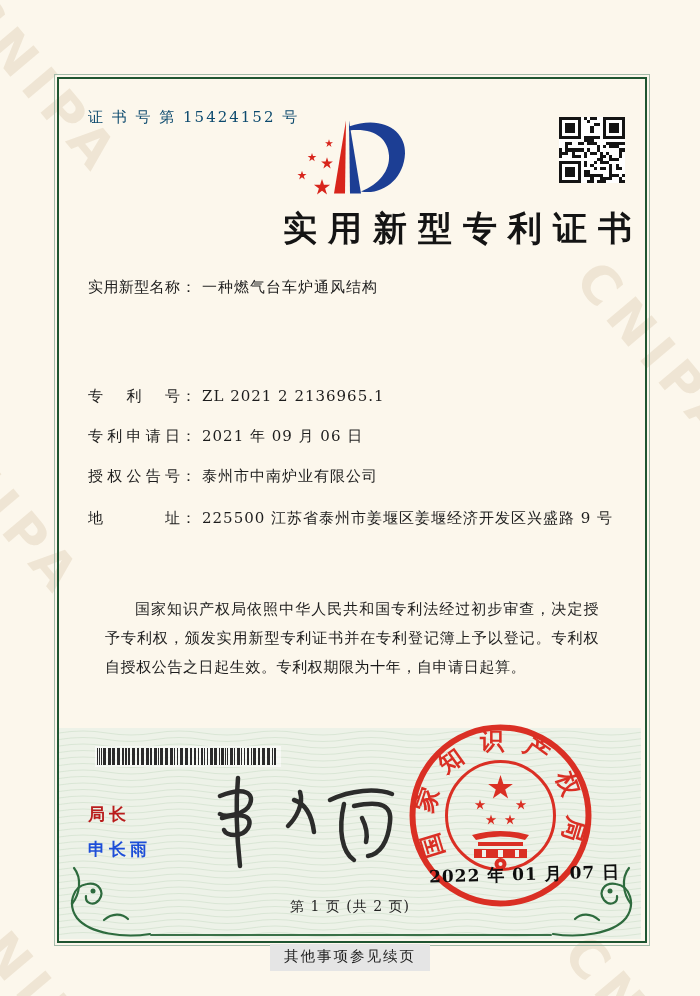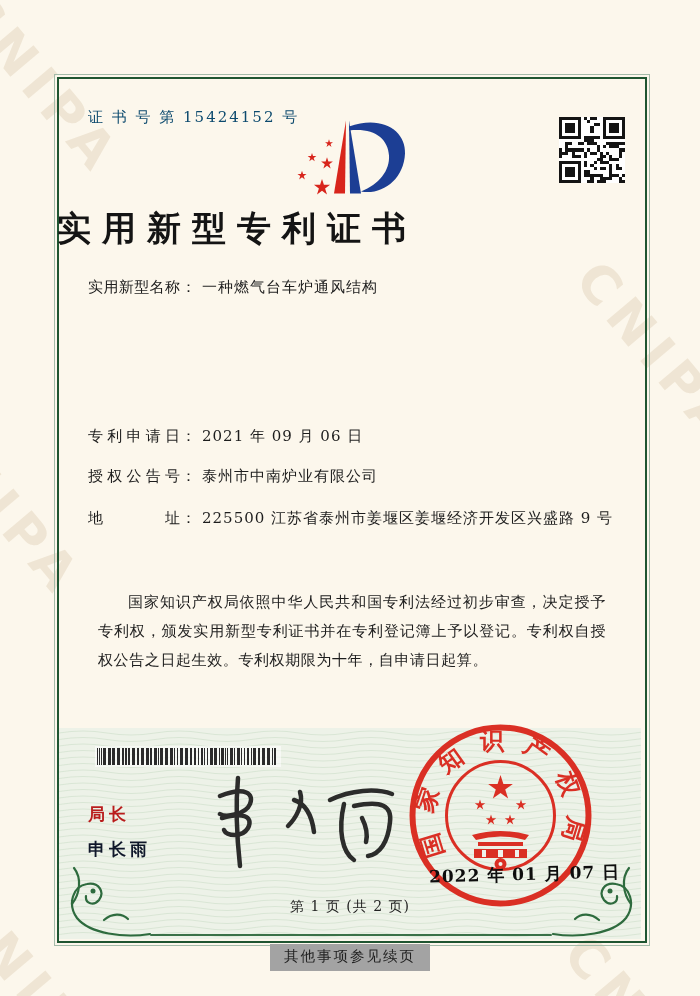--- a/index.html
+++ b/index.html
@@ -9,46 +9,46 @@
         font-weight:700;font-size:52px;letter-spacing:9px;color:rgba(196,170,128,0.22);
         transform:rotate(50deg);transform-origin:left top;white-space:nowrap;pointer-events:none;}
   .wm-a{left:-8px;top:-20px;} .wm-b{left:610px;top:250px;} .wm-c{left:-46px;top:402px;}
   .wm-d{left:-14px;top:884px;} .wm-e{left:598px;top:924px;}
   .frame{position:absolute;left:57px;top:77px;width:586px;height:862px;z-index:2;
         border:2px solid #1f5531;outline:1px solid #a3bba9;outline-offset:2px;}
   .guilloche{position:absolute;left:59px;top:728px;width:582px;height:211px;z-index:2;}
   .certno{position:absolute;left:88px;top:108px;font-size:15px;letter-spacing:2px;color:#0c4a6e;z-index:3;}
   .logo{position:absolute;left:287px;top:100px;width:130px;height:106px;z-index:3;}
   .qr{position:absolute;left:559px;top:117px;width:66px;height:66px;z-index:3;}
-  .title{position:absolute;left:57px;top:206px;width:586px;text-align:left;font-size:34px;
+  .title{position:absolute;left:57px;top:206px;width:586px;text-align:right;font-size:34px;
         font-weight:700;letter-spacing:11px;color:#141414;z-index:3;}
   .frow{position:absolute;left:88px;font-size:15px;z-index:3;white-space:nowrap;color:#1d1d1d;}
   .r1{top:278px;} .r2{top:345px;} .r3{top:387px;} .r4{top:427px;} .r5{top:467px;} .r6{top:509px;} .r7{top:549px;}
   .flabel{display:inline-block;width:92px;text-align:justify;text-align-last:justify;}
   .fcolon{display:inline-block;margin:0 6px 0 1px;}
   .fvalue{letter-spacing:1px;}
   .fgroup2{margin-left:24px;}
   .paras{position:absolute;left:90px;top:580px;width:524px;z-index:3;font-size:15px;line-height:29px;
         text-align:justify;letter-spacing:0.6px;color:#1d1d1d;}
-  .paras p{margin:8px;text-indent:2em;}
+  .paras p{margin:15px;text-indent:2em;}
   .barcode{position:absolute;left:95px;top:746px;width:186px;height:21px;z-index:3;}
   .cmtitle{position:absolute;left:88px;top:803px;font-family:"DejaVu Sans","Liberation Sans",sans-serif;
         font-size:17px;font-weight:600;letter-spacing:4px;color:#b91c1c;z-index:3;}
   .cmname{position:absolute;left:88px;top:838px;font-family:"DejaVu Sans","Liberation Sans",sans-serif;
-        font-size:17px;font-weight:600;letter-spacing:4px;color:#0f172a;z-index:3;}
+        font-size:17px;font-weight:600;letter-spacing:4px;color:#1d4ed8;z-index:3;}
   .sig{position:absolute;left:196px;top:768px;width:205px;height:110px;z-index:3;}
   .seal{position:absolute;left:408px;top:723px;width:185px;height:185px;z-index:3;opacity:.96;}
   .sealdate{position:absolute;left:429px;top:863px;font-size:17px;font-weight:700;letter-spacing:1px;
         color:#0e0e0e;z-index:4;transform:rotate(-1.5deg);white-space:nowrap;}
   .corner{position:absolute;width:92px;height:80px;z-index:3;}
   .corner-l{left:60px;top:858px;} .corner-r{left:551px;top:858px;transform:scaleX(-1);}
   .swash{position:absolute;left:150px;top:934px;width:402px;height:2px;background:#3a7148;border-radius:2px;z-index:3;}
   .pageno{position:absolute;left:57px;top:898px;width:586px;text-align:center;font-size:14px;
         letter-spacing:1px;color:#222;z-index:4;}
-  .footnote{position:absolute;left:50%;top:944px;transform:translateX(-50%);background:#a3a3a3;
+  .footnote{position:absolute;left:50%;top:944px;transform:translateX(-50%);background:#e5e5e5;
         padding:3px 14px 5px;font-size:14.5px;letter-spacing:2px;color:#222;z-index:3;}
   svg{display:block;}
 </style>
 </head>
 <body>
 
 <div class="page">
 
   <span class="watermark wm-a">CNIPA</span>
   <span class="watermark wm-b">CNIPA</span>
@@ -237,20 +237,23 @@
       <rect x="6" y="10" width="1" height="1" fill="#141414"></rect>
       <rect x="12" y="6" width="1" height="1" fill="#141414"></rect>
       <rect x="6" y="12" width="1" height="1" fill="#141414"></rect>
     </svg>
 
   <div class="title">实用新型专利证书</div>
 
   <div class="frow r1">
     <span class="flabel">实用新型名称</span><span class="fcolon">：</span><span class="fvalue">一种燃气台车炉通风结构</span>
   </div>
+  <div class="frow r3">
+    <span class="flabel">专利号</span><span class="fcolon">：</span><span class="fvalue">ZL 2021 2 2136965.1</span>
+  </div>
   <div class="frow r4">
     <span class="flabel">专利申请日</span><span class="fcolon">：</span><span class="fvalue">2021 年 09 月 06 日</span>
   </div>
   <div class="frow r5">
     <span class="flabel">授权公告号</span><span class="fcolon">：</span><span class="fvalue">泰州市中南炉业有限公司</span>
   </div>
   <div class="frow r6">
     <span class="flabel">地址</span><span class="fcolon">：</span><span class="fvalue">225500 江苏省泰州市姜堰区姜堰经济开发区兴盛路 9 号</span>
   </div>
 

